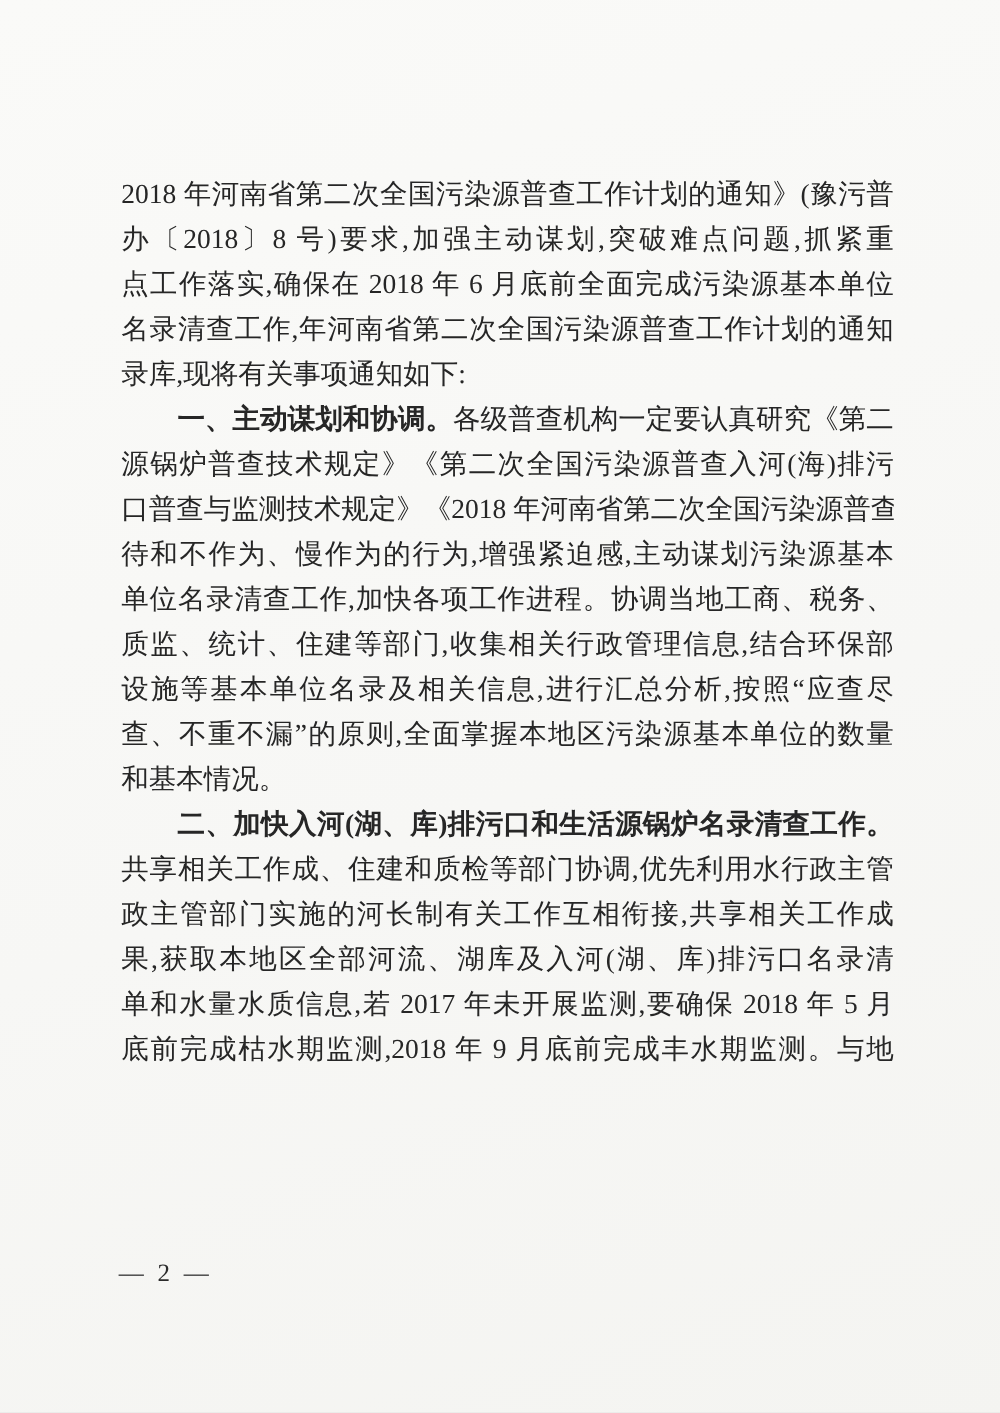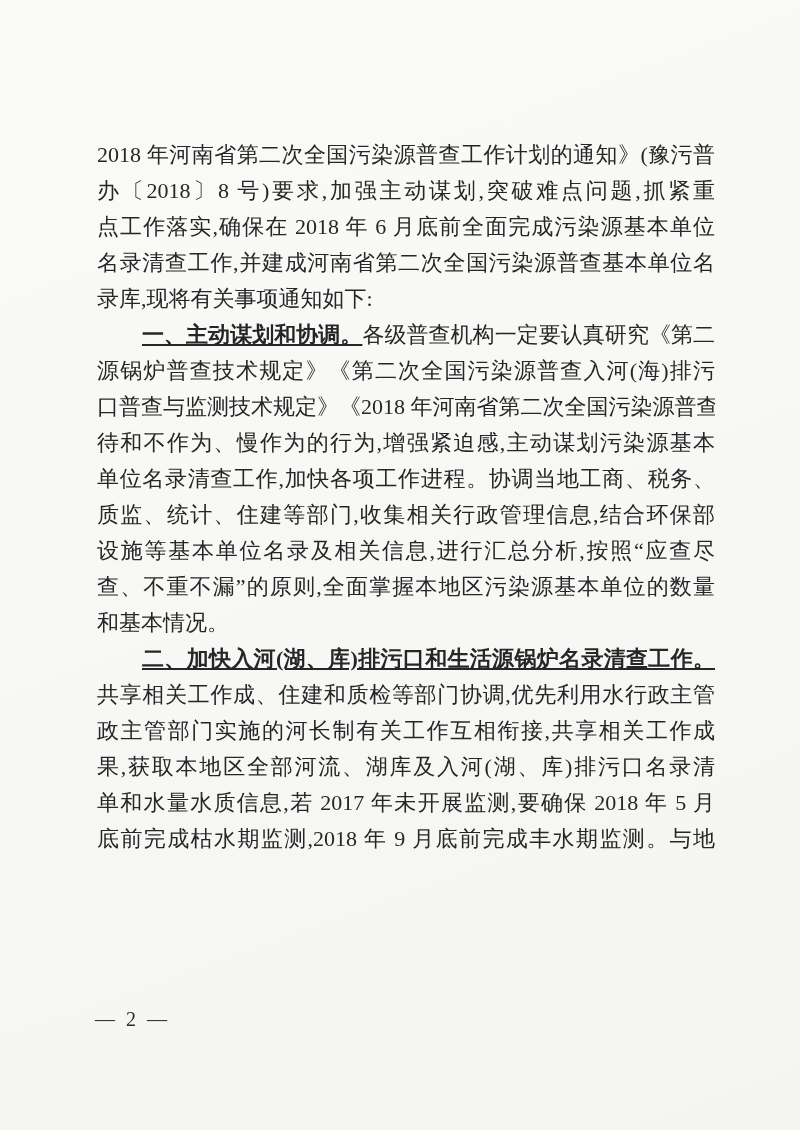--- a/index.html
+++ b/index.html
@@ -38,21 +38,20 @@
   }
   .line.flush {
     text-align: right;
     text-align-last: left;
   }
   .line.indent {
     text-indent: 45px;
   }
   .bold {
     font-weight: bold;
-    text-decoration: underline;
   }
   .page-number {
     position: absolute;
     left: 95px;
     top: 1004px;
     font-size: 20px;
     line-height: 30px;
     color: #2b2b2b;
     letter-spacing: 3px;
   }
@@ -68,21 +67,21 @@
 </style>
 </head>
 <body>
 
 <div class="page">
   <div class="corner-artifact"></div>
   <div class="content" id="doc-content" style="color: rgb(38, 38, 38);">
       <div class="line"><span>2018 年河南省第二次全国污染源普查工作计划的通知》(豫污普</span></div>
       <div class="line"><span>办〔2018〕8 号)要求,加强主动谋划,突破难点问题,抓紧重</span></div>
       <div class="line"><span>点工作落实,确保在 2018 年 6 月底前全面完成污染源基本单位</span></div>
-      <div class="line"><span>名录清查工作,并建成河南省第二次全国污染源普查基本单位名</span></div>
+      <div class="line"><span>名录清查工作,年河南省第二次全国污染源普查工作计划的通知</span></div>
       <div class="line flush"><span>录库,现将有关事项通知如下:</span></div>
       <div class="line indent"><span class="bold">一、主动谋划和协调。</span><span>各级普查机构一定要认真研究《第二</span></div>
       <div class="line"><span>源锅炉普查技术规定》《第二次全国污染源普查入河(海)排污</span></div>
       <div class="line"><span>口普查与监测技术规定》《2018 年河南省第二次全国污染源普查</span></div>
       <div class="line"><span>待和不作为、慢作为的行为,增强紧迫感,主动谋划污染源基本</span></div>
       <div class="line"><span>单位名录清查工作,加快各项工作进程。协调当地工商、税务、</span></div>
       <div class="line"><span>质监、统计、住建等部门,收集相关行政管理信息,结合环保部</span></div>
       <div class="line"><span>设施等基本单位名录及相关信息,进行汇总分析,按照“应查尽</span></div>
       <div class="line"><span>查、不重不漏”的原则,全面掌握本地区污染源基本单位的数量</span></div>
       <div class="line flush"><span>和基本情况。</span></div>

